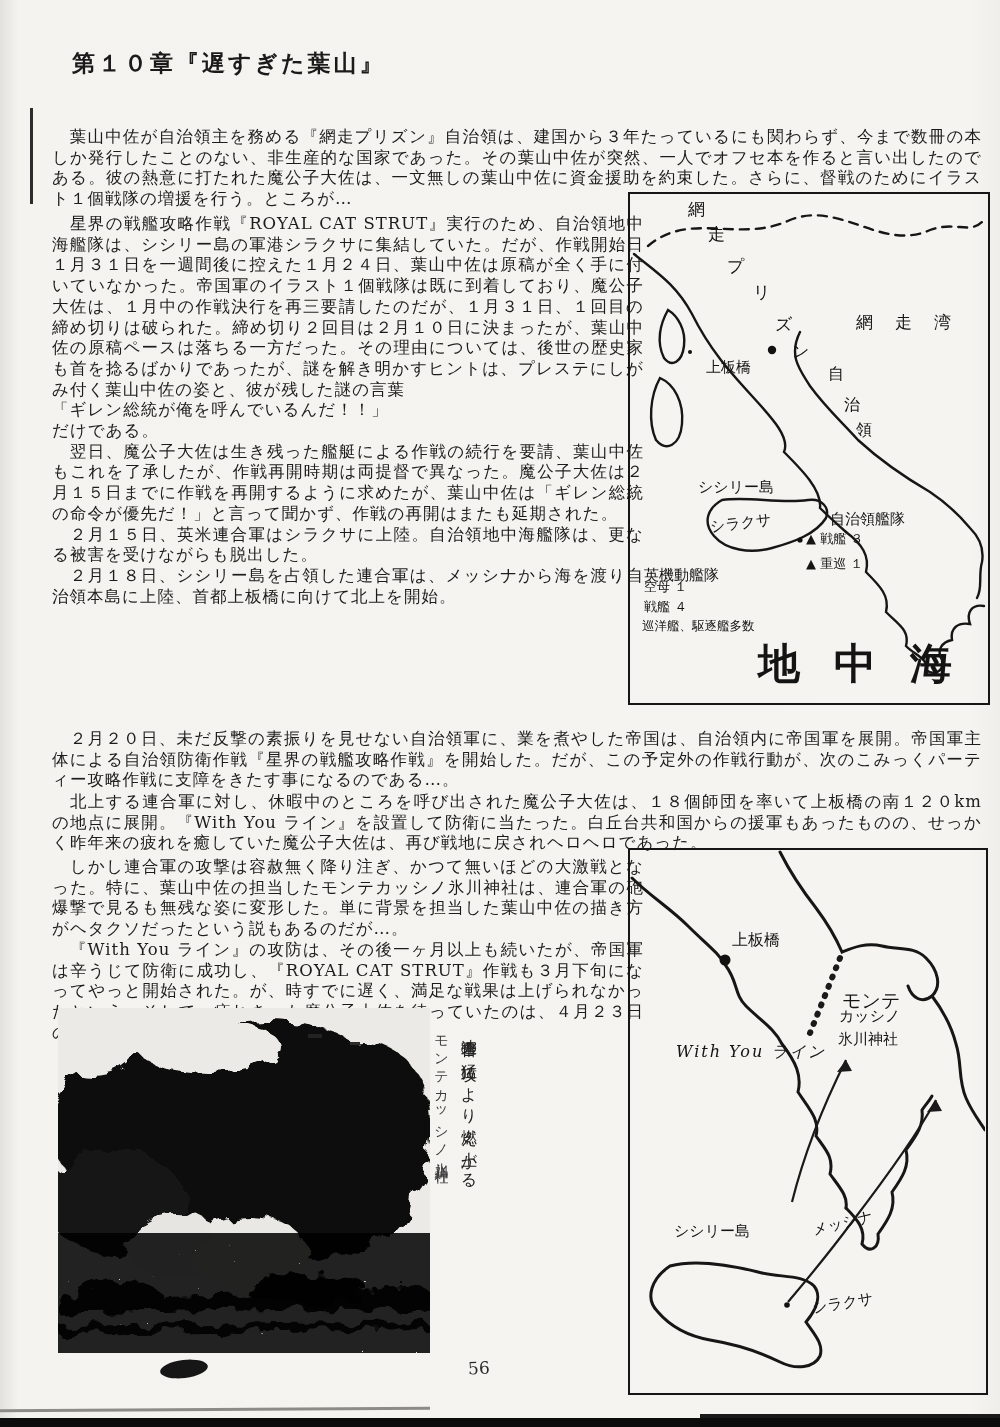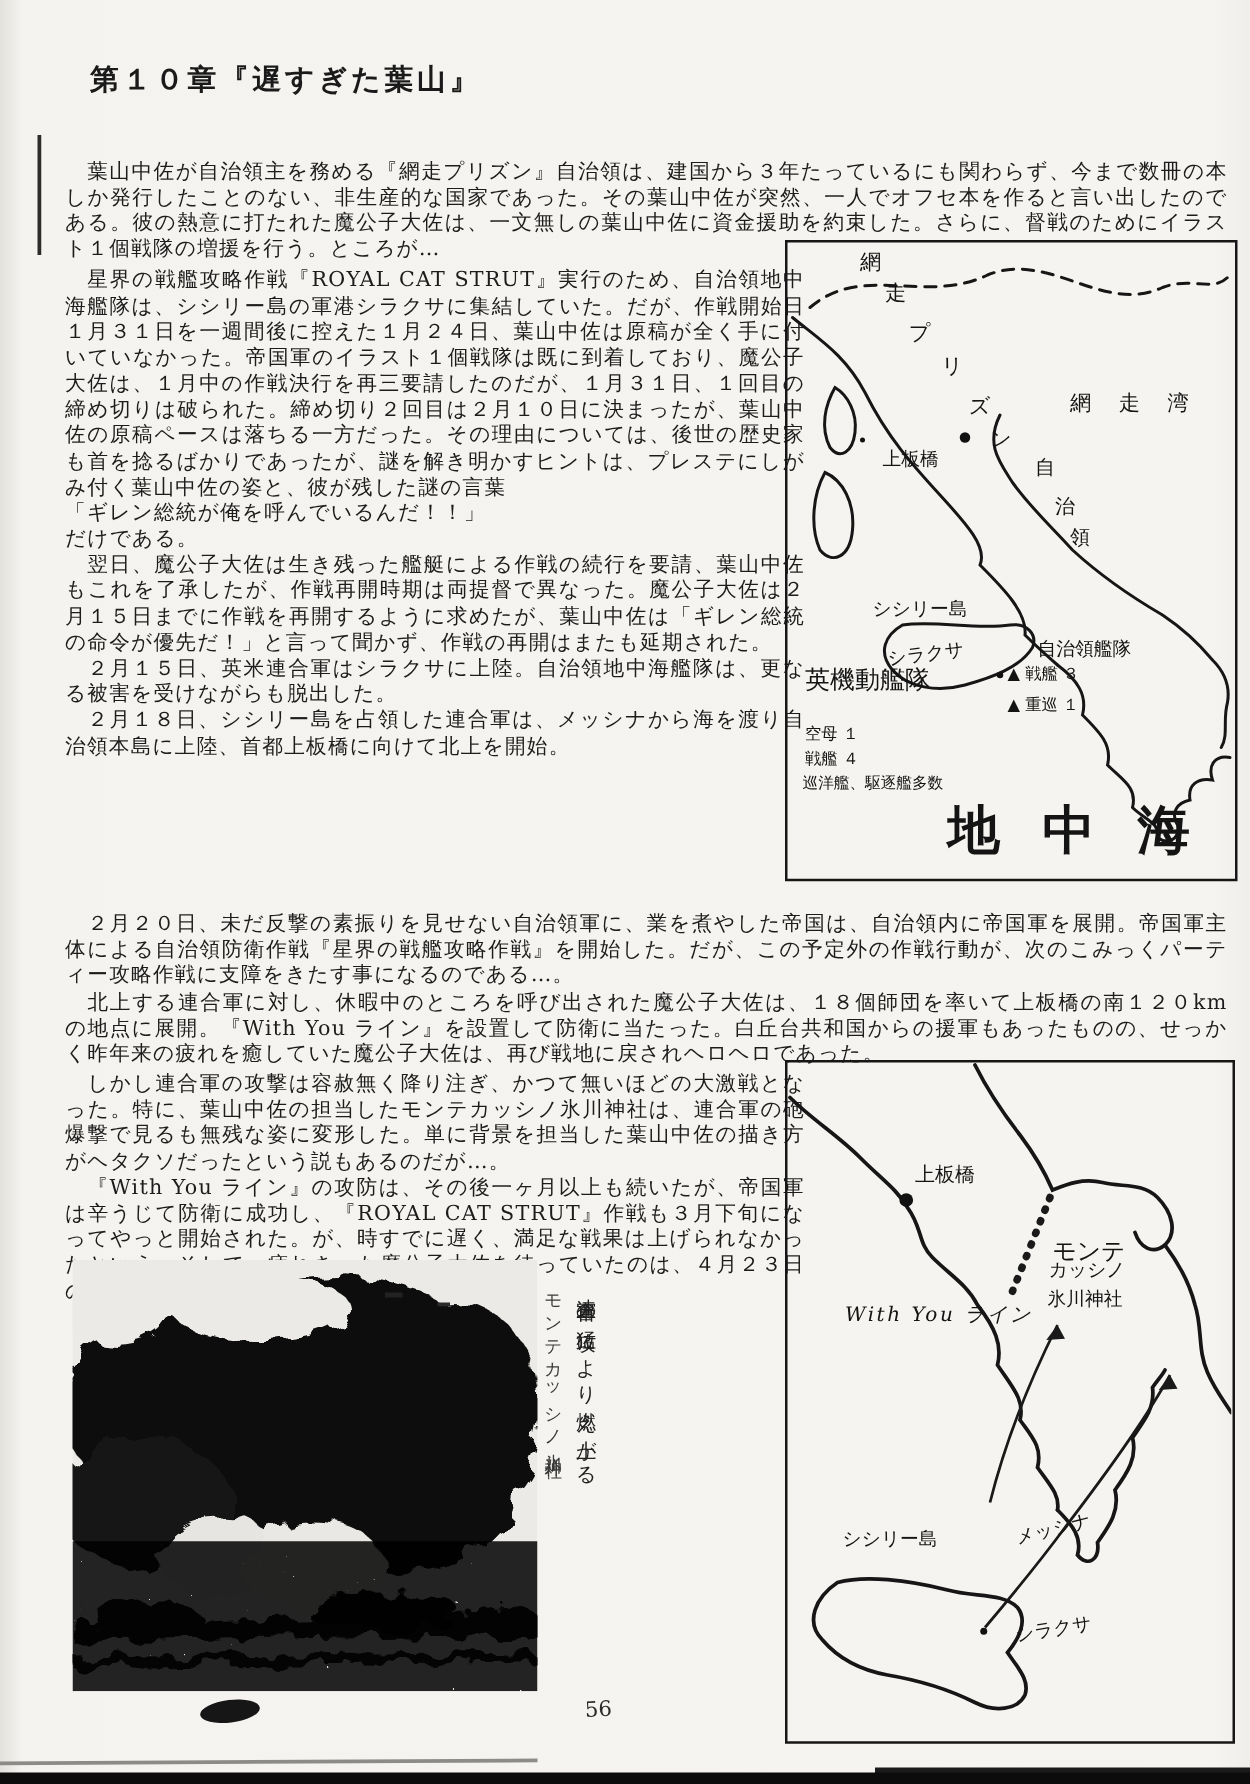--- a/index.html
+++ b/index.html
@@ -99,21 +99,21 @@
     <span class="mlabel bay" style="left:206px;top:117px;margin-left:20px;">網走湾</span>
     <span class="mlabel" style="left:76px;top:164px;font-size:15px;">上板橋</span>
     <span class="mlabel" style="left:198px;top:170px;font-size:16px;">自</span>
     <span class="mlabel" style="left:214px;top:201px;font-size:16px;">治</span>
     <span class="mlabel" style="left:226px;top:226px;font-size:16px;">領</span>
     <span class="mlabel" style="left:68px;top:284px;font-size:15px;">シシリー島</span>
     <span class="mlabel" style="left:80px;top:320px;font-size:15px;transform:rotate(-7deg);">シラクサ</span>
     <span class="mlabel" style="left:200px;top:316px;font-size:15px;">自治領艦隊</span>
     <span class="mlabel" style="left:176px;top:336px;font-size:13px;"><span>▲</span> <span>戦艦 ３</span></span>
     <span class="mlabel" style="left:176px;top:361px;font-size:13px;"><span>▲</span> <span>重巡 １</span></span>
-    <span class="mlabel" style="left:14px;top:336px;font-size:20px;">英機動艦隊</span>
+    <span class="mlabel" style="left:14px;top:372px;font-size:15px;">英機動艦隊</span>
     <span class="mlabel" style="left:14px;top:384px;font-size:13px;">空母 １</span>
     <span class="mlabel" style="left:14px;top:404px;font-size:13px;">戦艦 ４</span>
     <span class="mlabel small" style="left:12px;top:424px;text-align:right;">巡洋艦、駆逐艦多数</span>
     <span class="mlabel sea" style="left:80px;top:442px;">地中海</span>
   </figure>
 
   <figure class="mapbox" style="left:628px;top:848px;width:360px;height:547px;margin:0;">
     <svg width="355" height="542" viewBox="0 0 355 542">
       <g fill="none" stroke="#161616" stroke-width="3" stroke-linecap="round">
 

